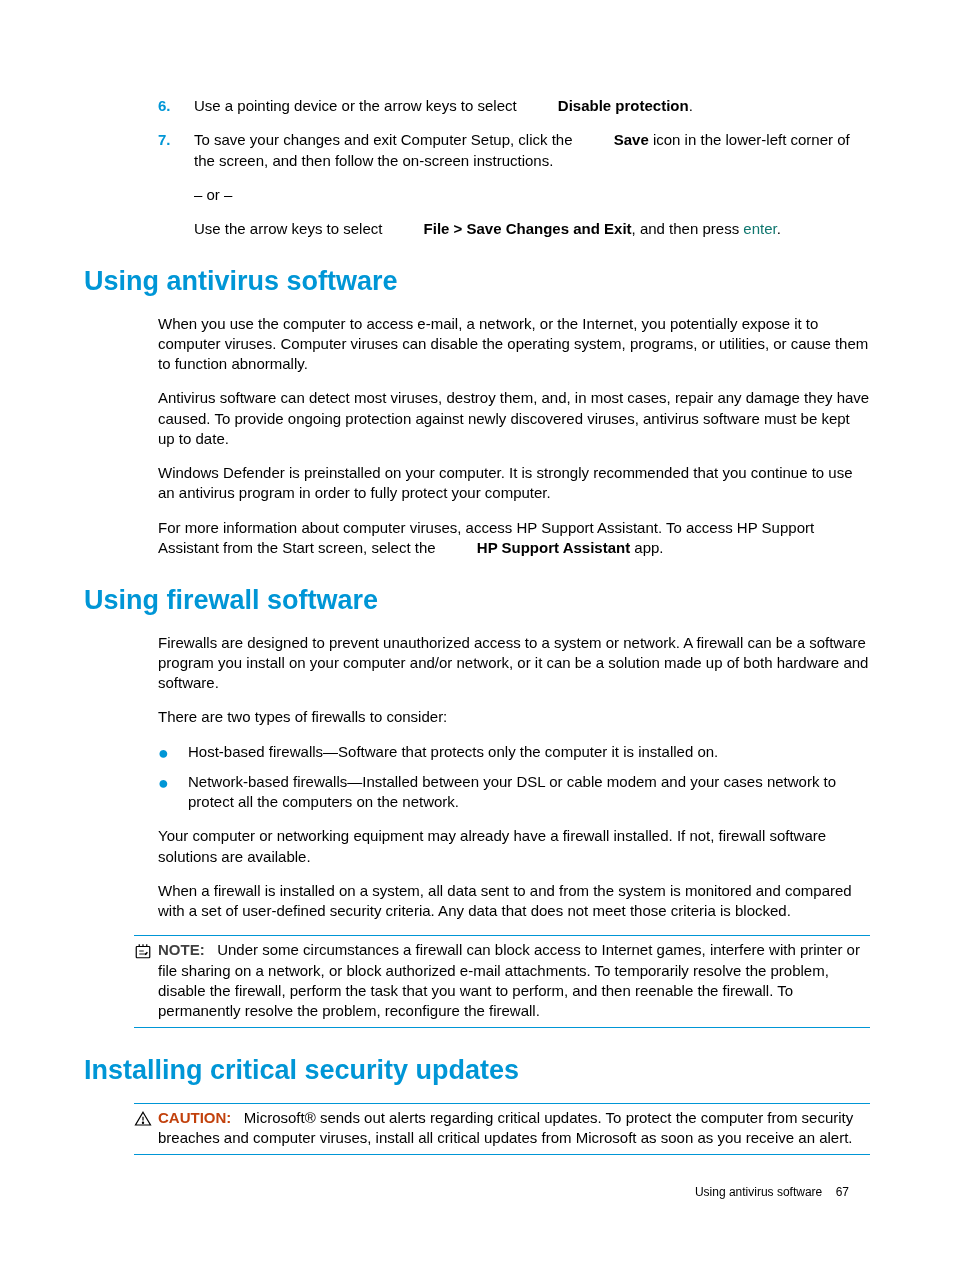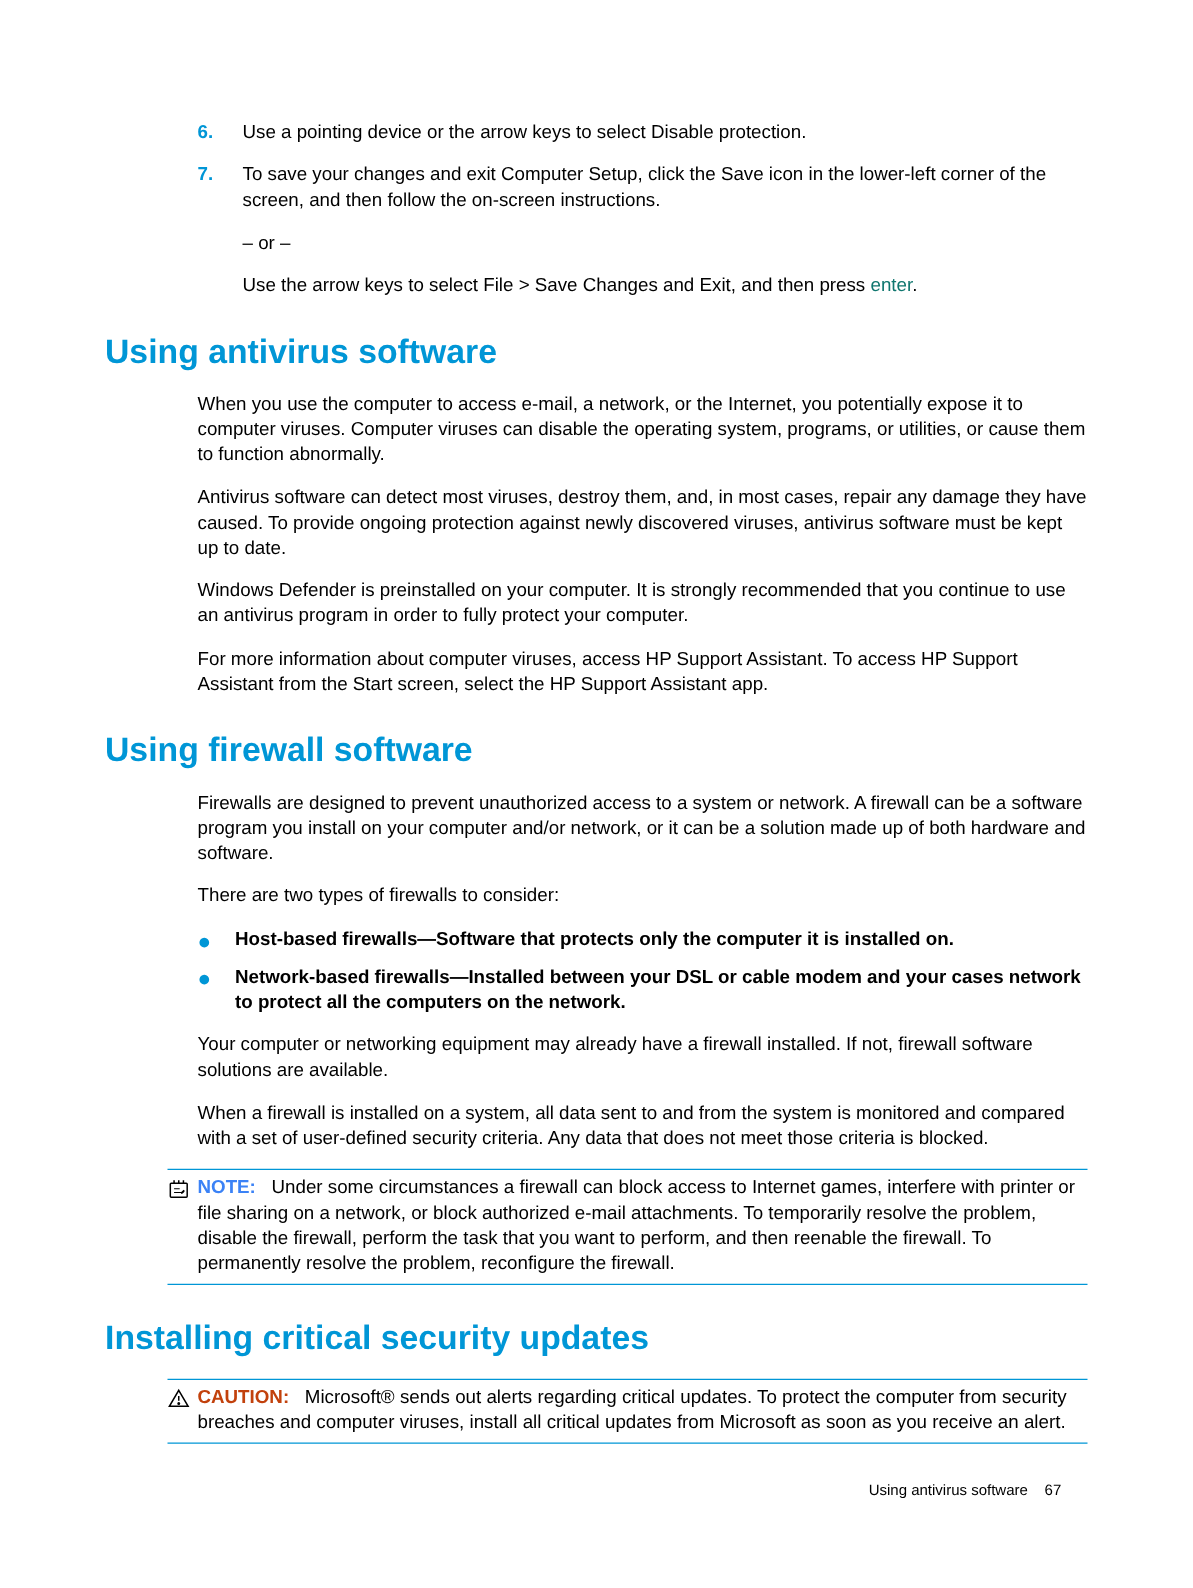--- a/index.html
+++ b/index.html
@@ -59,43 +59,42 @@
   }
   ul.bullets li .dot {
     color: #0096d6;
     font-size: 18px;
     line-height: 1;
     min-width: 30px;
     padding-top: 2px;
   }
   ul.bullets li .li-body {
     flex: 1;
-    font-weight: bold;
   }
   .callout {
     border-top: 1px solid #0096d6;
     border-bottom: 1px solid #0096d6;
     margin: 4px 0 14px 50px;
     padding: 4px 0 6px 0;
     display: flex;
   }
   .callout-icon {
     width: 24px;
     flex-shrink: 0;
     padding-top: 2px;
   }
   .callout-body {
     flex: 1;
   }
   .callout-label {
     font-weight: bold;
   }
-  .note-label { color: #3b82f6; }
+  .note-label { color: #404040; }
   .caution-label { color: #c2410c; }
-  .bold { font-weight: normal; }
+  .bold { font-weight: bold; margin-left: 37px; }
   .key { color: #0f766e; }
   .footer {
     position: absolute;
     bottom: 70px;
     right: 105px;
     font-size: 12px;
   }
 </style>
 </head>
 <body>

